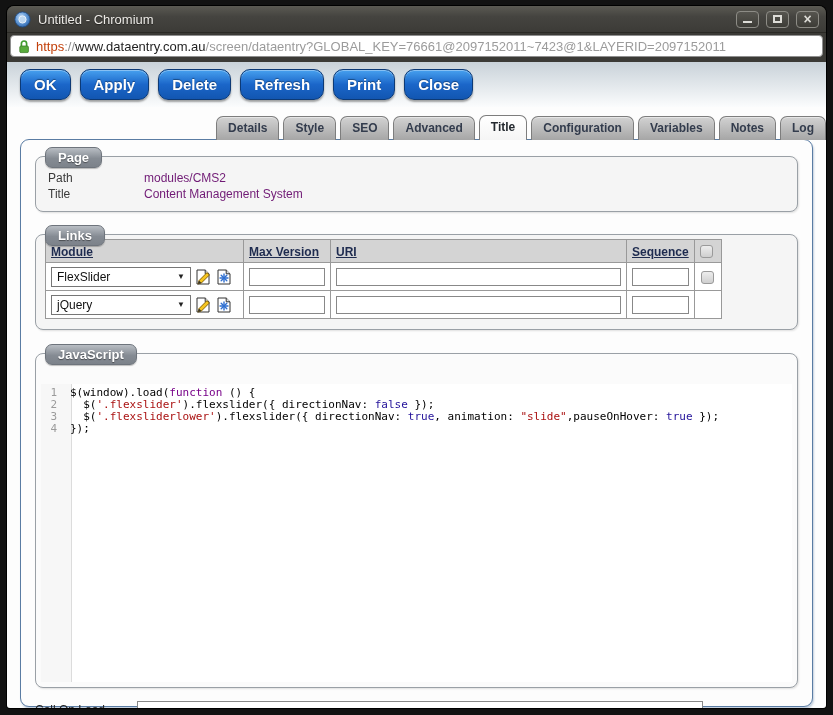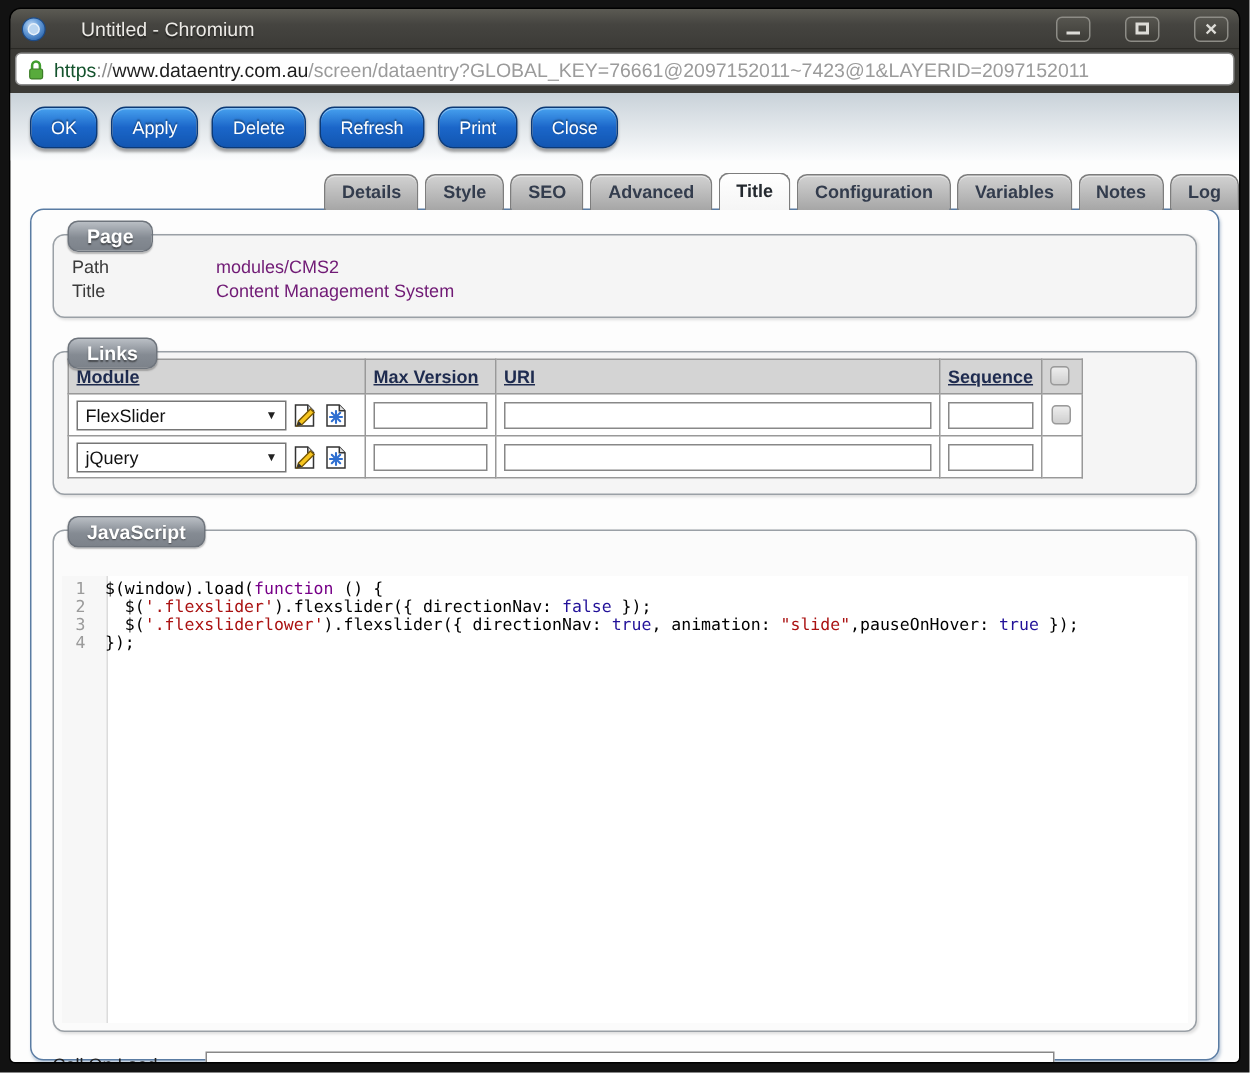--- a/index.html
+++ b/index.html
@@ -10,21 +10,21 @@
     position:relative;
     overflow:hidden;
   }
   
   .frame {
     position:absolute; left:7px; top:6px; width:819px; height:702px;
     background:#3b3a36; border-radius:7px 7px 3px 3px;
     box-shadow:0 0 0 1px #000;
   }
   .titlebar {
-    height:27px; display:flex; align-items:center; gap:23px; padding:0 7px;
+    height:27px; display:flex; align-items:center; gap:7px; padding:0 7px;
     background:linear-gradient(#5b5a53, #454440 40%, #3c3b37);
     border-radius:7px 7px 0 0; border-bottom:1px solid #2a2925;
   }
   .app-icon { width:17px; height:17px; flex:none; display:block; }
   .title { color:#eceae6; font-size:13px; text-shadow:0 1px 1px rgba(0,0,0,.5); white-space:nowrap; }
   .tb-spacer { flex:1; }
   .wc {
     width:23px; height:17px; flex:none; display:flex; align-items:center; justify-content:center;
     background:linear-gradient(#56554f, #3d3c37);
     border:1px solid #8d8c86; border-radius:4px; cursor:default;
@@ -32,38 +32,38 @@
   .g-min { width:9px; height:2px; background:#dddcd7; margin-top:6px; }
   .g-max { width:9px; height:8px; border:2px solid #dddcd7; }
   .g-close { color:#dddcd7; font-size:14px; font-weight:bold; line-height:1; margin-top:-1px; }
   
   .urlrow { height:29px; padding:2px 3px 5px; background:#3b3a36; }
   .urlbar {
     height:22px; background:#fff; border:1px solid #8f8f8f; border-radius:4px;
     display:flex; align-items:center; gap:6px; padding:0 7px; overflow:hidden;
   }
   .url { font-size:13px; white-space:nowrap; overflow:hidden; }
-  .u-scheme { color:#14532d; }
+  .u-scheme { color:#c2410c; }
   .u-sep { color:#8d8d8d; }
   .u-host { color:#1f1f1f; }
   .u-path { color:#9b9b9b; }
   
   .pagearea {
     position:absolute; top:56px; left:0; right:0; bottom:0;
     background:#fdfdfd; border-radius:0 0 3px 3px; overflow:hidden;
   }
   .toolbar {
     height:45px; display:flex; align-items:center; gap:9px; padding:0 13px;
     background:linear-gradient(#c9d2d9, #e9edf0 65%, #fbfcfd);
   }
   .btn {
     font-family:"Liberation Sans", sans-serif;
     background:linear-gradient(#47a1ef, #1b66c9 50%, #1256b1);
     border:1px solid #0d3a76; border-radius:10px;
-    color:#fff; font-weight:normal; font-size:12px; padding:6px 13px;
+    color:#fff; font-weight:bold; font-size:15px; padding:6px 13px;
     text-shadow:0 -1px 1px rgba(0,0,0,.4);
     box-shadow:0 2px 2px rgba(0,0,0,.35), inset 0 1px 0 rgba(255,255,255,.35);
     cursor:pointer;
   }
   .tabs { display:flex; gap:4px; padding:8px 0 0 13px; align-items:flex-end; position:relative; z-index:2; margin-bottom:-1px;justify-content:flex-end; }
   .tab {
     background:linear-gradient(#d2d2d2, #a6a6a6);
     border:1px solid #7d7d7d; border-bottom:none;
     border-radius:7px 7px 0 0; padding:4px 11px 5px;
     font-size:12px; font-weight:bold; color:#333c4d;

